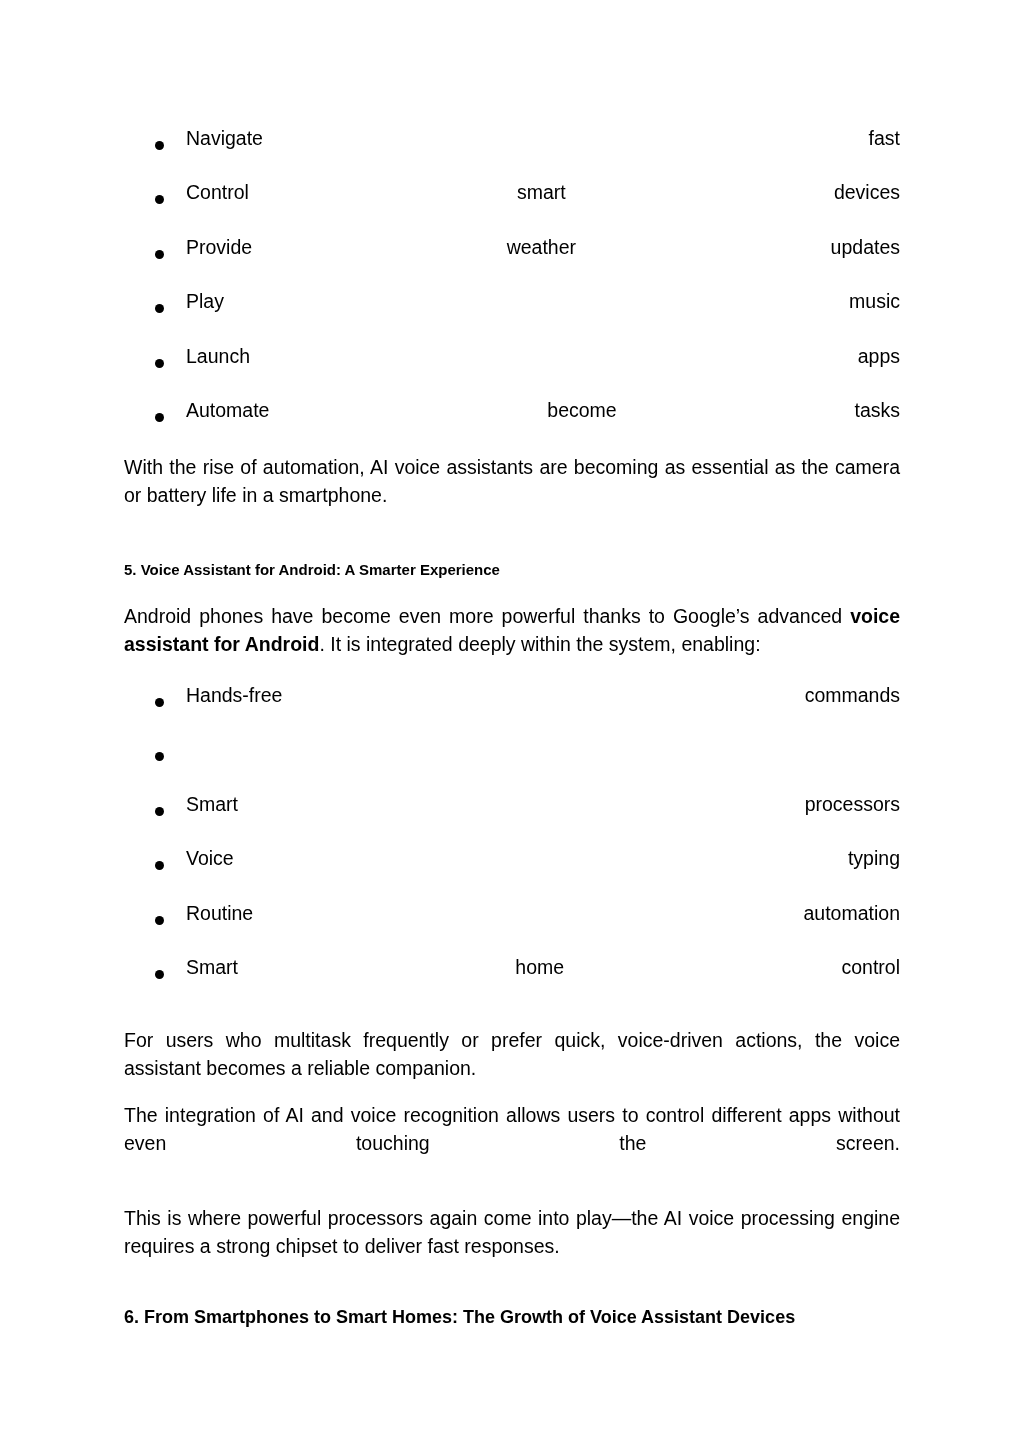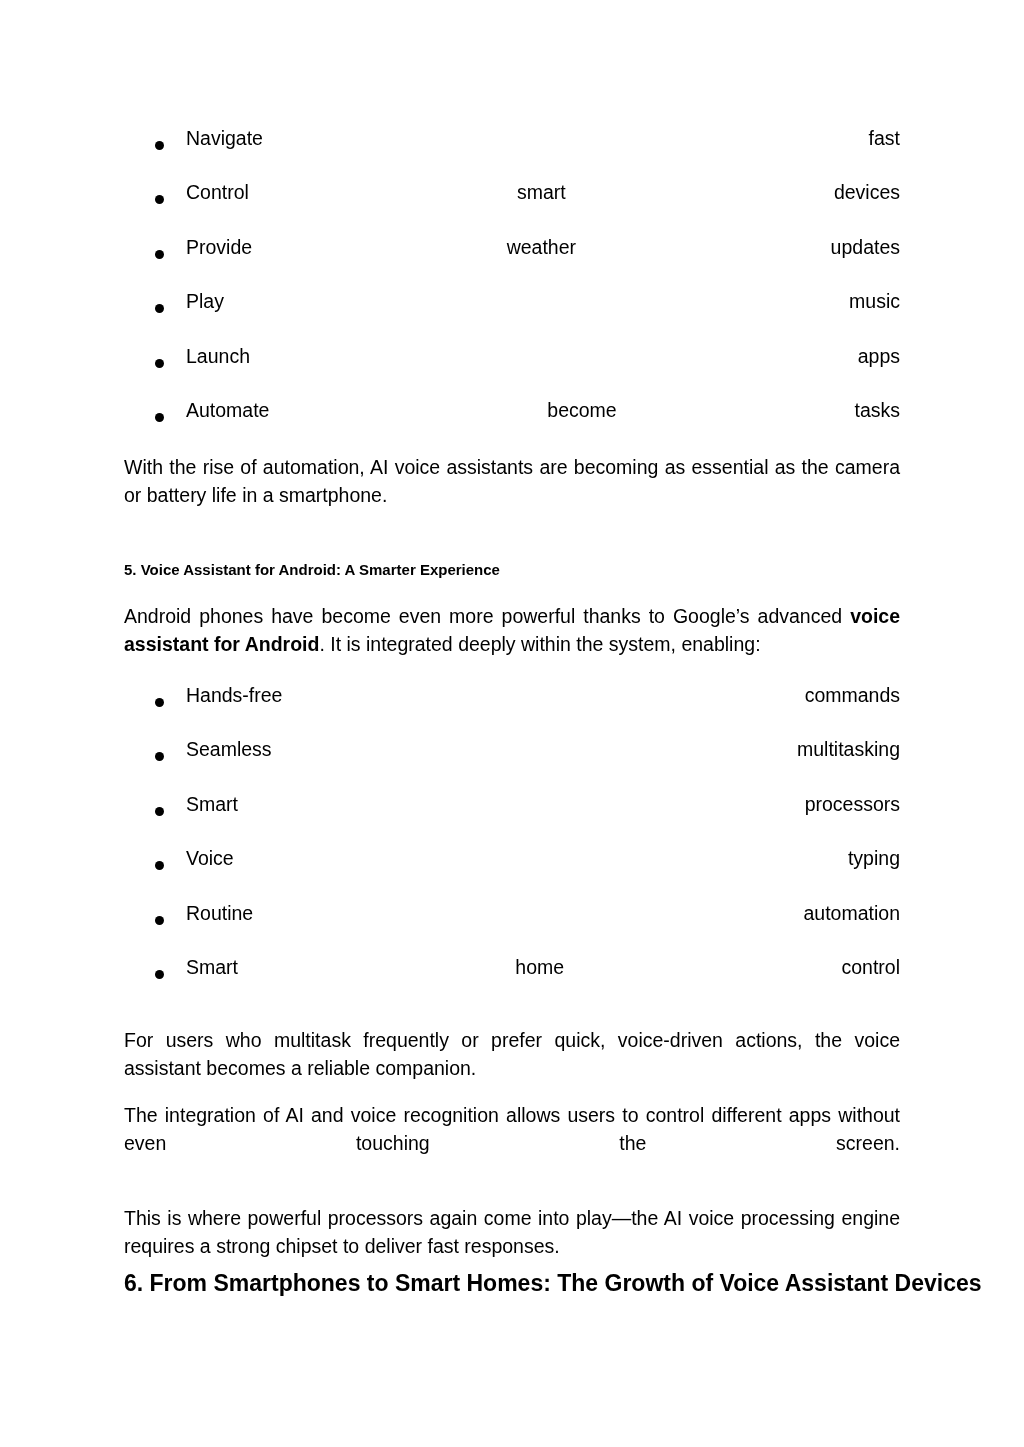--- a/index.html
+++ b/index.html
@@ -93,24 +93,20 @@
   <div>
     <div class="bullet-row" style="top:679px">
       <span class="bullet-dot"></span>
       <span class="bullet-words">
         <span>Hands-free</span>
         <span>commands</span>
       </span>
     </div>
     <div class="bullet-row" style="top:733px">
       <span class="bullet-dot"></span>
-      <span class="bullet-words">
-        <span>Seamless</span>
-        <span>multitasking</span>
-      </span>
     </div>
     <div class="bullet-row" style="top:788px">
       <span class="bullet-dot"></span>
       <span class="bullet-words">
         <span>Smart</span>
         <span>processors</span>
       </span>
     </div>
     <div class="bullet-row" style="top:842px">
       <span class="bullet-dot"></span>
@@ -135,15 +131,15 @@
       </span>
     </div>
   </div>
 
   <p class="para" style="top:1027px">For users who multitask frequently or prefer quick, voice-driven actions, the voice assistant becomes a reliable companion.</p>
 
   <p class="para" style="top:1205px">This is where powerful processors again come into play—the AI voice processing engine requires a strong chipset to deliver fast responses.</p>
 
   <p class="para last-justify" style="top:1102px">The integration of AI and voice recognition allows users to control different apps without even touching the screen.</p>
 
-  <h2 class="heading" style="top:1270px;font-size:23px">6. From Smartphones to Smart Homes: The Growth of Voice Assistant Devices</h2>
+  <h2 class="heading" style="top:1304px;font-size:18px">6. From Smartphones to Smart Homes: The Growth of Voice Assistant Devices</h2>
 
 </div>
 
 </body></html>

